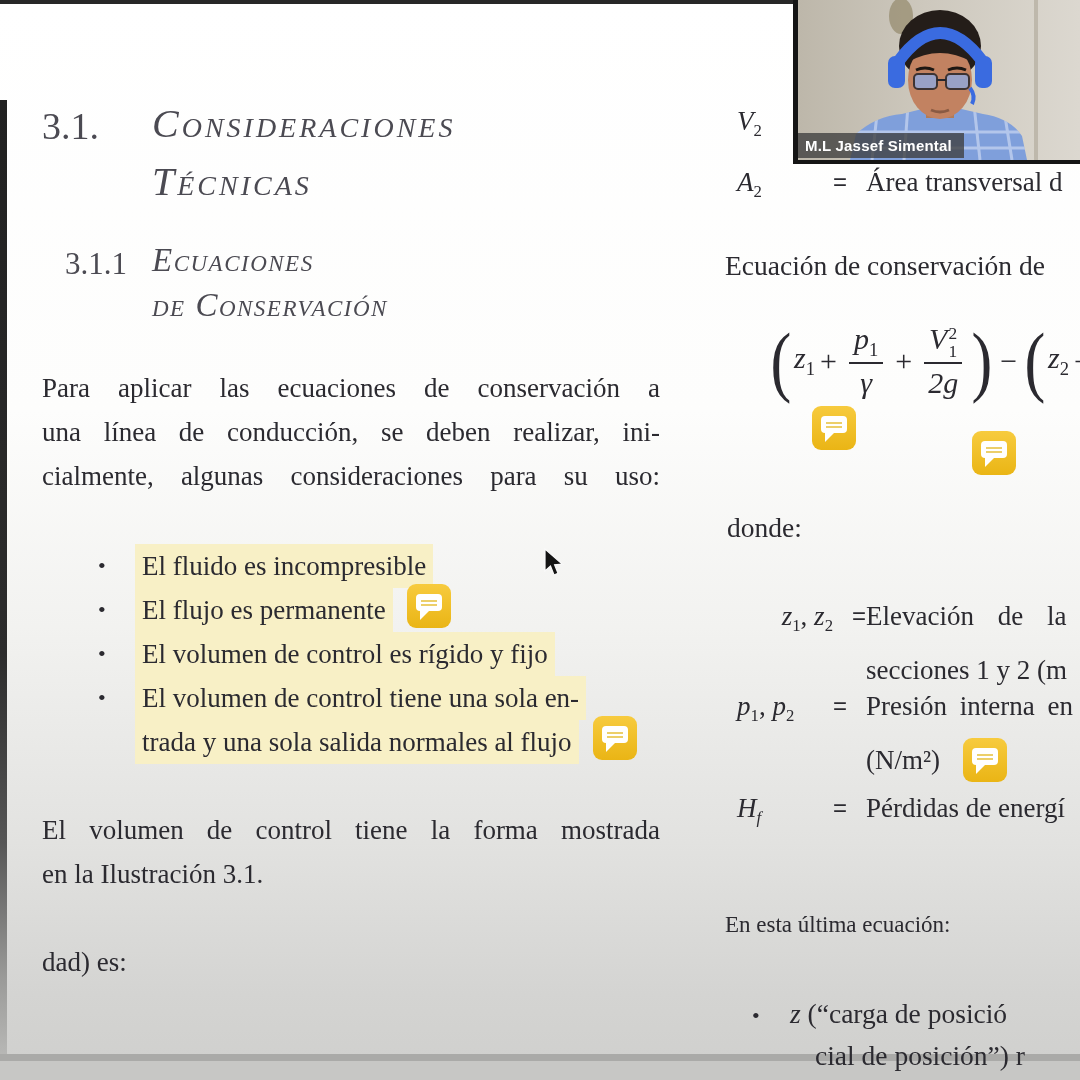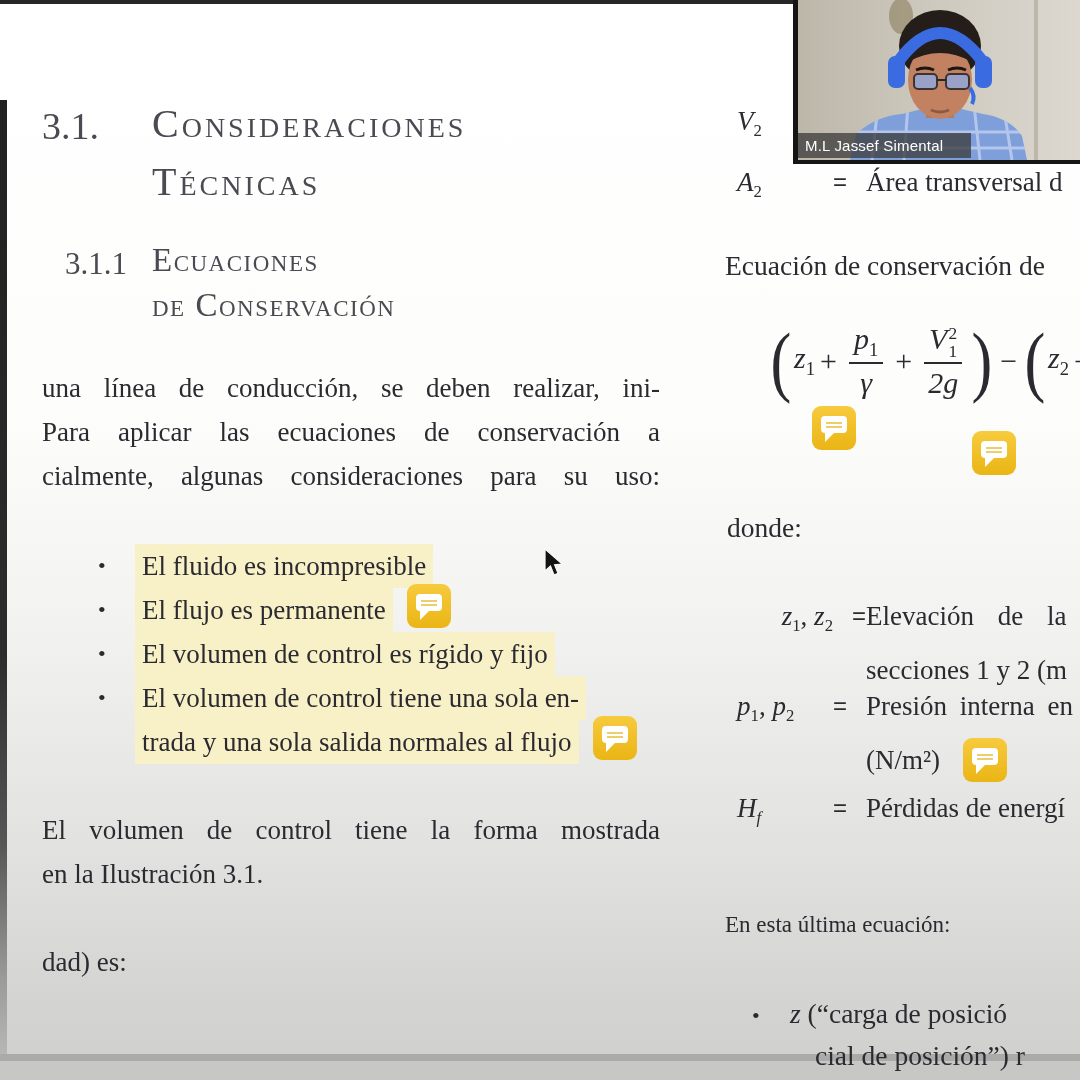--- a/index.html
+++ b/index.html
@@ -8,21 +8,21 @@
     font-family:"Liberation Serif",serif;color:#2b2a30;}
   .abs{position:absolute;}
   
   #top-strip{left:0;top:0;width:795px;height:4px;background:#272727;}
   #left-bar{left:0;top:100px;width:7px;height:954px;
     background:linear-gradient(180deg,#212121 0%,#2c2c2c 58%,#565656 78%,#9a9a98 92%,#b7b7b5 100%);}
   #bottom-line{left:0;top:1054px;width:1080px;height:7px;background:#aaaaa8;z-index:1;}
   #bottom-band{left:0;top:1061px;width:1080px;height:19px;background:#c7c7c5;z-index:1;}
   
   .hnum{color:#4b4a52;}
-  .sc{font-variant:small-caps;color:#4b4a52;}
+  .sc{font-variant:small-caps;color:#4b4a52;font-style:italic;}
   #sec-num{left:42px;top:104px;font-size:38px;}
   #sec-t1{left:152px;top:100px;font-size:40px;letter-spacing:3px;}
   #sec-t2{left:152px;top:158px;font-size:40px;letter-spacing:3px;}
   #sub-num{left:42px;top:246px;font-size:31px;margin-left:23px;}
   #sub-t1{left:152px;top:242px;font-size:33px;letter-spacing:1.5px;}
   #sub-t2{left:152px;top:287px;font-size:33px;letter-spacing:1.5px;}
   
   .body27{font-size:27px;line-height:44px;}
   .jline{text-align:justify;text-align-last:justify;}
   #para1{left:42px;top:366px;width:618px;}
@@ -71,22 +71,22 @@
   .supsub{display:inline-flex;flex-direction:column;font-size:0.58em;line-height:1.0;vertical-align:middle;margin-left:1px;}
   #eq-icon1{left:812px;top:406px;}
   #eq-icon2{left:924px;top:431px;}
   #nm-icon{margin-left:16px;margin-top:-6px;}
   
   #zb1{left:752px;top:998px;font-size:27.5px;z-index:2;}
   #zb2{left:815px;top:1040px;font-size:27.5px;z-index:2;}
   .rdot{display:inline-block;width:38px;font-size:22px;}
   
   #webcam{left:793px;top:0;width:287px;height:164px;z-index:10;border-left:5px solid #151515;border-bottom:4px solid #151515;box-sizing:border-box;overflow:hidden;}
-  #nametag{position:absolute;left:0;bottom:2px;padding:4px 28px 4px 7px;background:rgba(62,62,62,0.78);
-    color:#fff;font-family:"Liberation Sans",sans-serif;font-size:15px;font-weight:400;letter-spacing:0.2px;z-index:11;}
+  #nametag{position:absolute;left:0;bottom:2px;padding:4px 12px 4px 7px;background:rgba(62,62,62,0.78);
+    color:#fff;font-family:"Liberation Sans",sans-serif;font-size:15px;font-weight:700;letter-spacing:0.2px;z-index:11;}
   
   #cursor{left:543px;top:548px;z-index:20;}
 </style>
 </head>
 <body>
 
 <div id="page">
 
   
   <div class="abs" id="top-strip"></div>
@@ -97,22 +97,22 @@
   
   <div class="abs hnum" id="sec-num">3.1.</div>
   <div class="abs sc" id="sec-t1">Consideraciones</div>
   <div class="abs sc" id="sec-t2">Técnicas</div>
 
   <div class="abs hnum" id="sub-num">3.1.1</div>
   <div class="abs sc" id="sub-t1">Ecuaciones</div>
   <div class="abs sc" id="sub-t2">de Conservación</div>
 
   <div class="abs body27" id="para1">
+    <div class="jline">Para aplicar las ecuaciones de conservación a</div>
     <div class="jline">una línea de conducción, se deben realizar, ini-</div>
-    <div class="jline">Para aplicar las ecuaciones de conservación a</div>
     <div class="jline">cialmente, algunas consideraciones para su uso:</div>
   </div>
 
   <div class="abs body27" id="bullets">
     <div class="brow">
       <span class="bdot">•</span>
       <span class="btxt">El fluido es incompresible</span>
     </div>
     <div class="brow">
       <span class="bdot">•</span>

